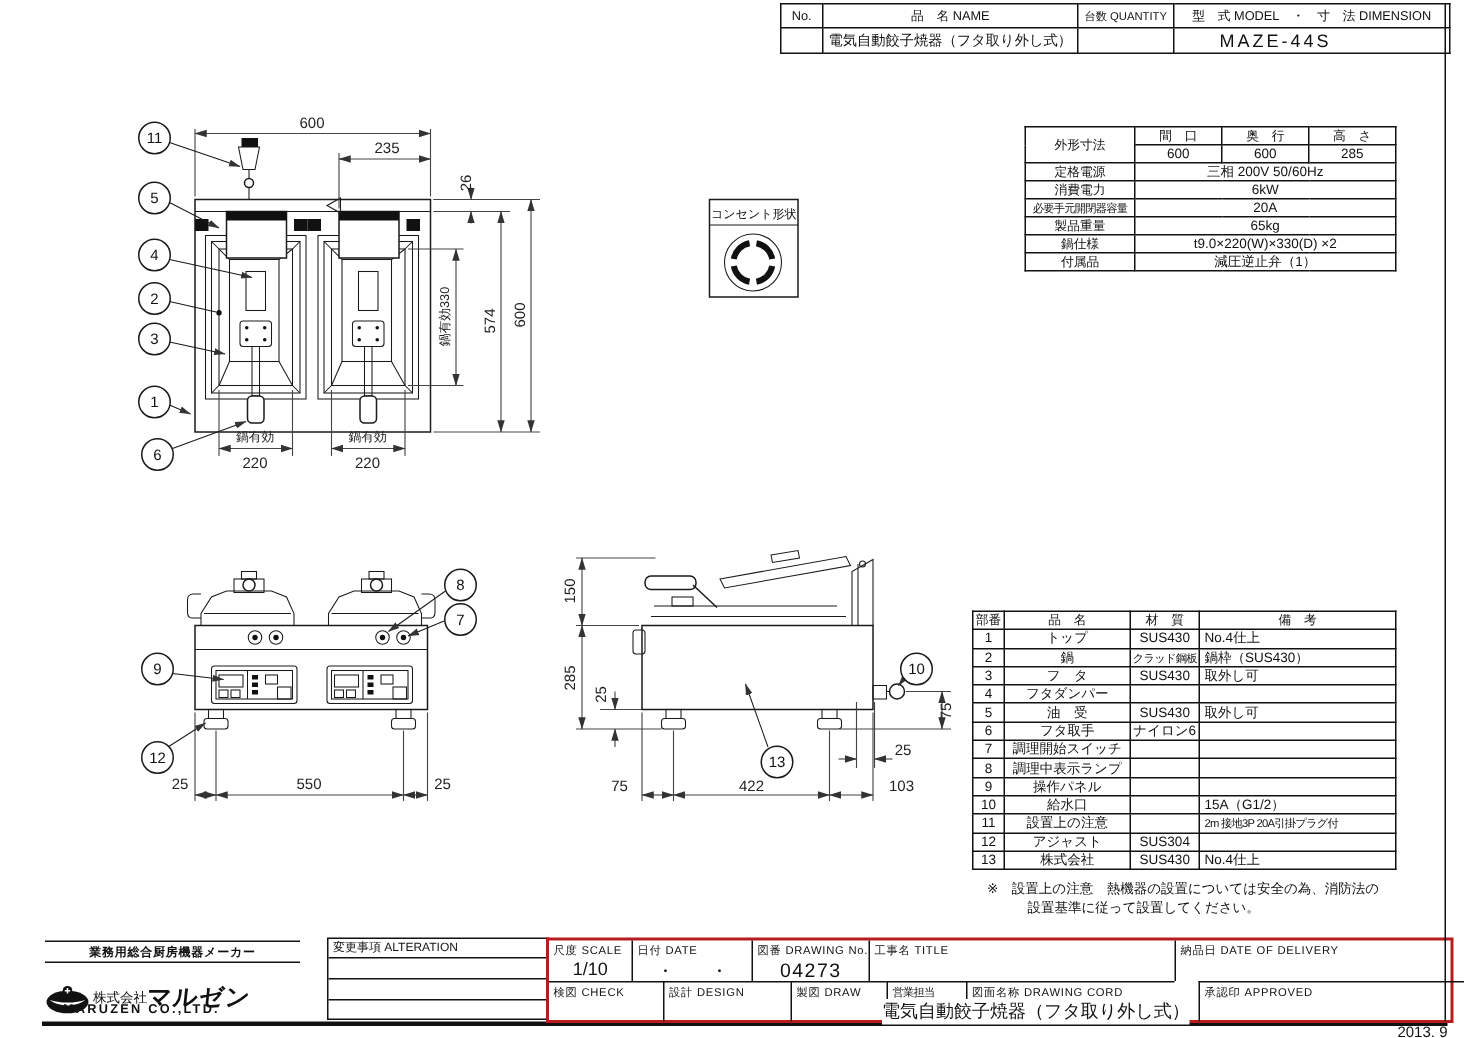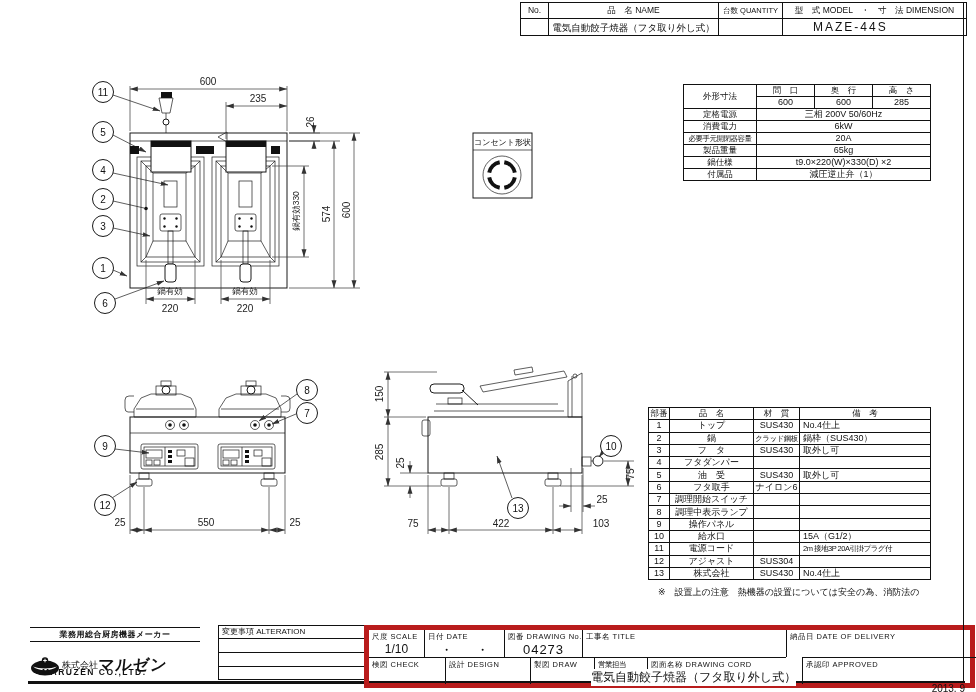--- a/index.html
+++ b/index.html
@@ -22,21 +22,21 @@
   .thin{stroke:#1a1a1a;stroke-width:0.7;fill:none;}
   .dim{stroke:#444;stroke-width:0.75;fill:none;}
   .fw{fill:#fff;stroke:#1a1a1a;stroke-width:1;}
   .fb{fill:#111;stroke:none;}
   
   #titleblock{position:absolute;left:28px;top:625px;width:937px;height:56px;
               border-bottom:3px solid #111;}
   .cell-label{position:absolute;left:3px;top:2px;font-size:7.5px;letter-spacing:0.5px;}
   .cell-value{position:absolute;left:0;right:0;top:12px;text-align:center;font-size:12px;}
   #alt-table{position:absolute;left:190px;top:0;width:146px;height:53px;border:1px solid #111;}
-  #main-tb{position:absolute;left:336px;top:0;width:601px;height:53px;border:5px solid #b91c1c;}
+  #main-tb{position:absolute;left:336px;top:0;width:601px;height:53px;border:2px solid #b91c1c;}
   .tb-cell{position:absolute;box-sizing:border-box;border-left:1px solid #111;height:27px;}
   .row2{top:27px;border-top:1px solid #111;}
   #company{position:absolute;left:0;top:0;width:188px;height:53px;}
   #tagline{position:absolute;left:2px;top:2px;width:170px;border-top:1.5px solid #111;
            border-bottom:1.5px solid #111;font-size:8px;font-weight:bold;text-align:center;
            padding:1px 0;letter-spacing:0.5px;}
   #brandrow{position:absolute;left:2px;top:30px;display:flex;align-items:center;}
   #brand-prefix{font-size:9px;margin-left:2px;}
   #brand-name{font-size:16px;font-weight:900;letter-spacing:1px;transform:skewX(-6deg);}
   #company-en{position:absolute;left:14px;top:42px;font-size:8.5px;font-weight:bold;letter-spacing:1.5px;}
@@ -507,41 +507,42 @@
           <td class="leftal"></td>
         </tr>
     <tr>
           <td>10</td>
           <td>給水口</td>
           <td></td>
           <td class="leftal">15A（G1/2）</td>
         </tr>
     <tr>
           <td>11</td>
-          <td>電源コード</td>
+          <td>設置上の注意</td>
           <td></td>
           <td class="leftal tight">2m 接地3P 20A引掛プラグ付</td>
         </tr>
     <tr>
           <td>12</td>
           <td>アジャスト</td>
           <td>SUS304</td>
           <td class="leftal"></td>
         </tr>
     <tr>
           <td>13</td>
           <td>株式会社</td>
           <td>SUS430</td>
           <td class="leftal">No.4仕上</td>
         </tr>
   </tbody>
     </table>
 
   <div id="notes">
     <div>※　設置上の注意　熱機器の設置については安全の為、消防法の</div>
+    <div class="indent">設置基準に従って設置してください。</div>
   </div>
 
   <div id="titleblock">
     <div id="company">
       <div id="tagline">業務用総合厨房機器メーカー</div>
       <div id="brandrow">
         <svg width="30" height="20" viewBox="0 0 30 20">
           <ellipse cx="15" cy="12" rx="14" ry="7.5" fill="#111"></ellipse>
           <path d="M3,10.5 C9,15.5 21,15.5 27,10.5 C21,13 9,13 3,10.5 Z" fill="#fff"></path>
           <circle cx="15" cy="4.5" r="3.2" fill="#111"></circle>

